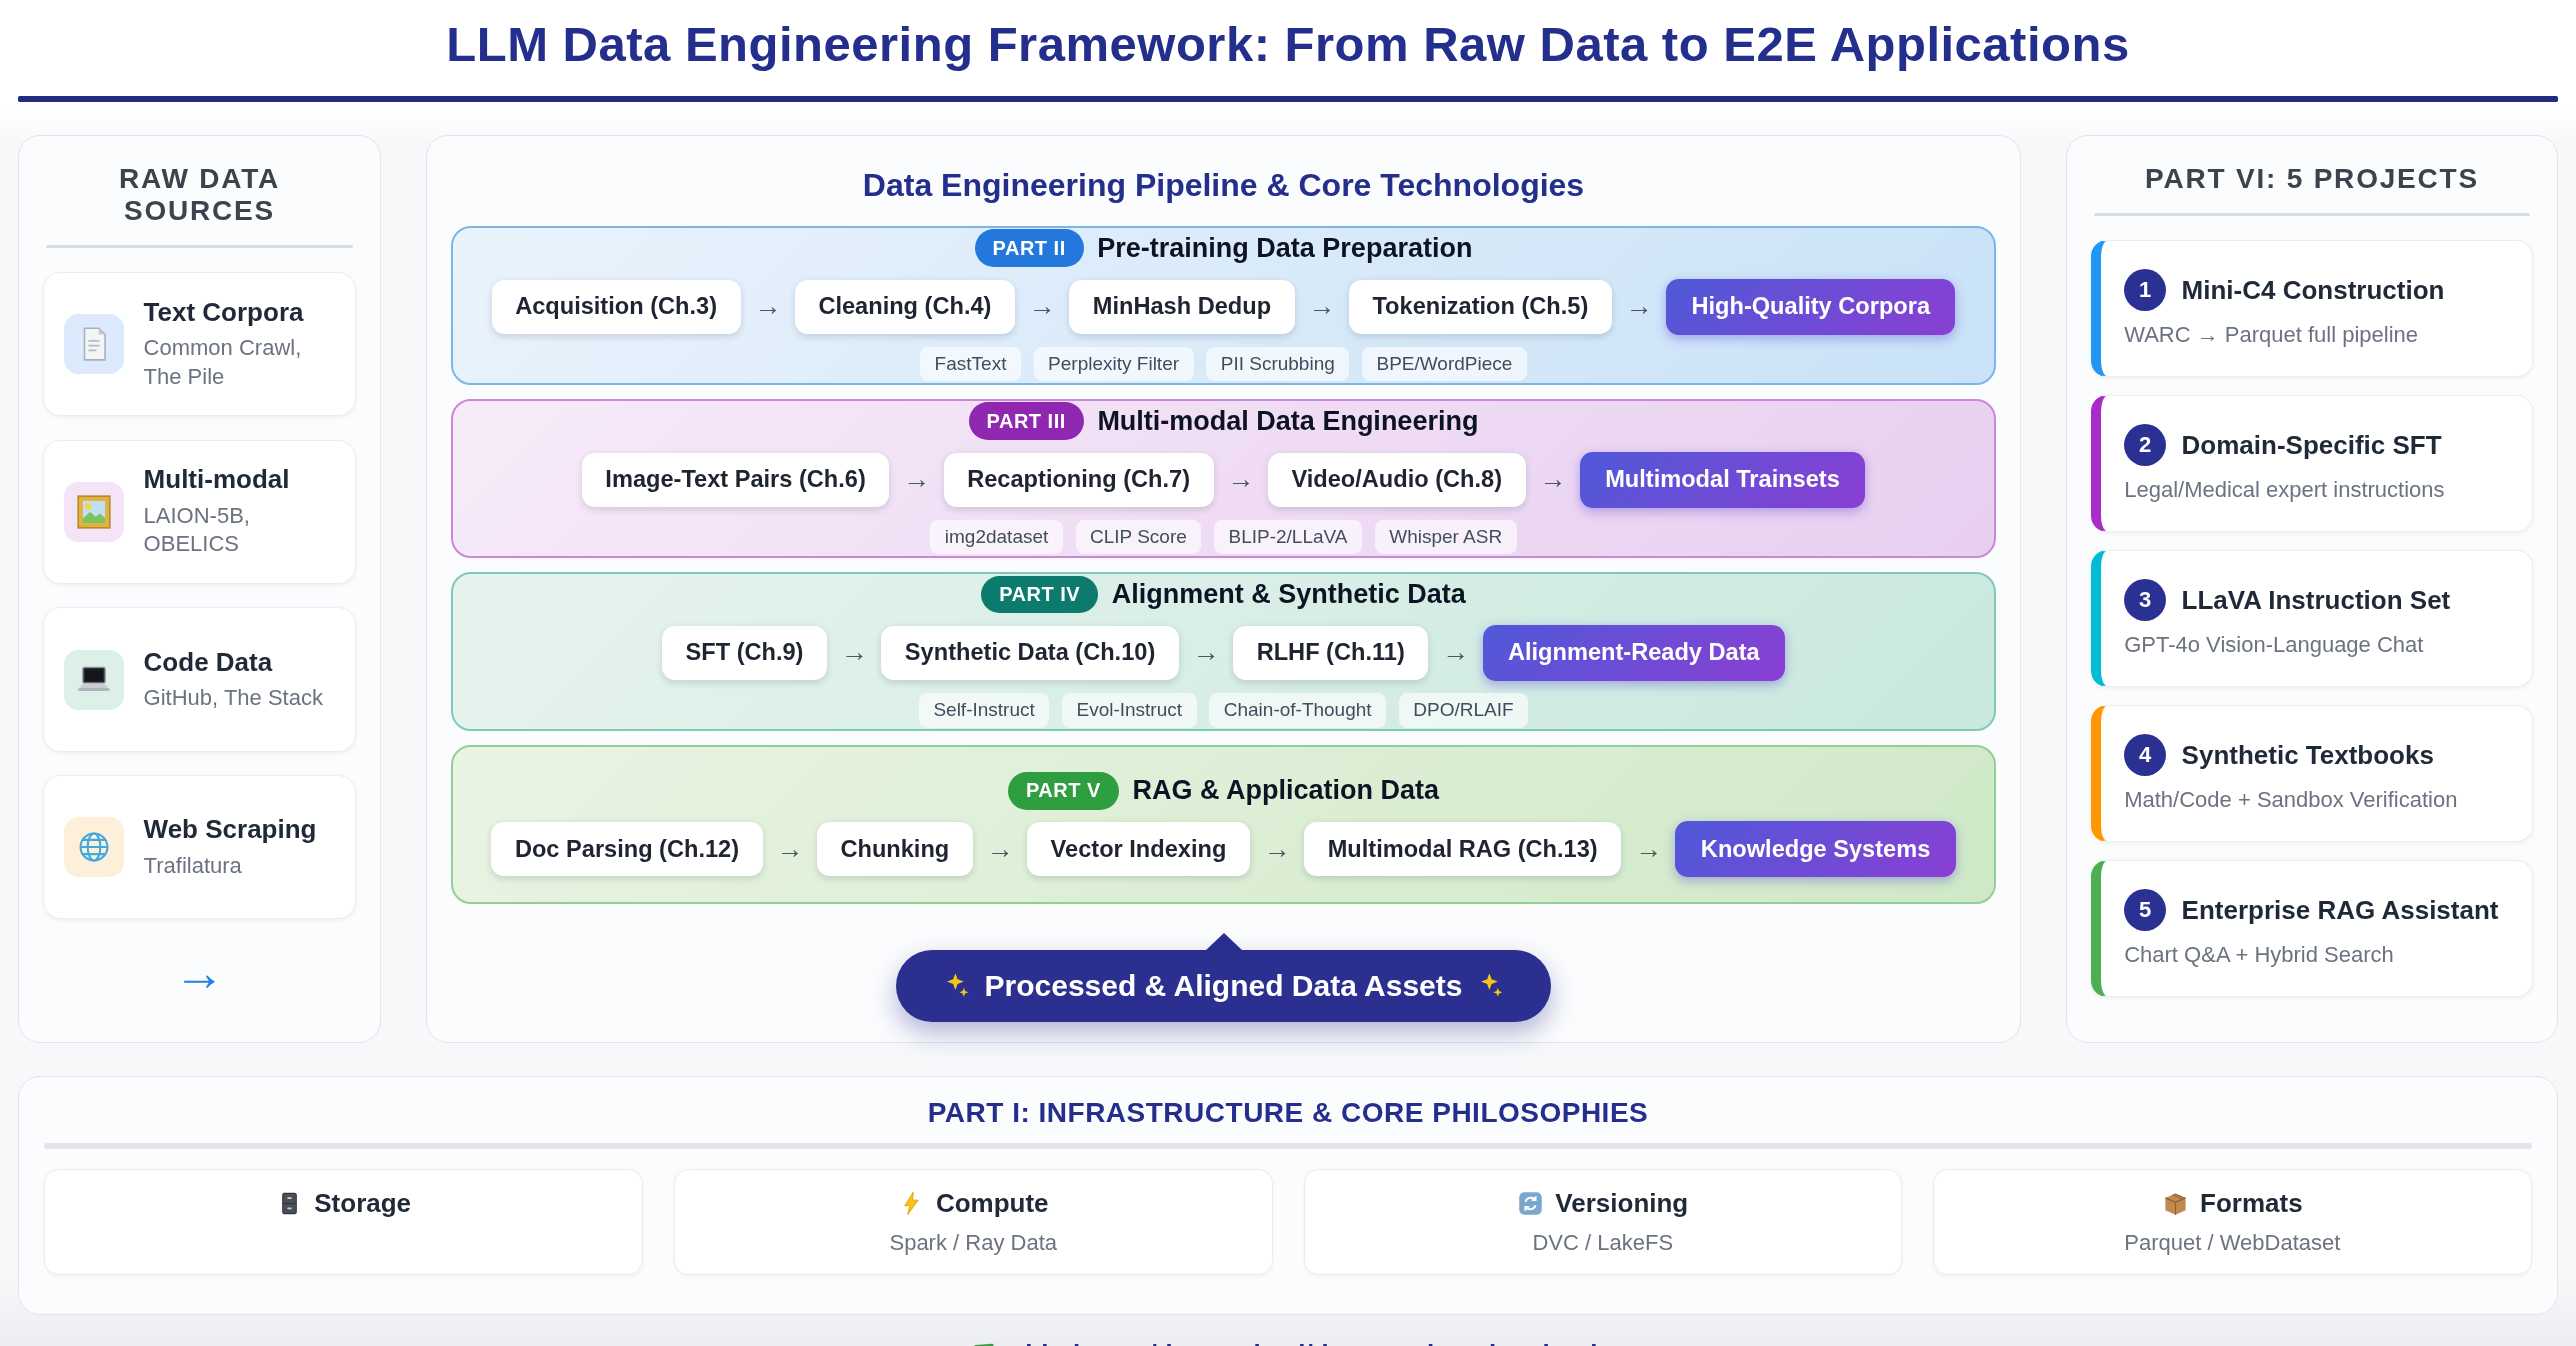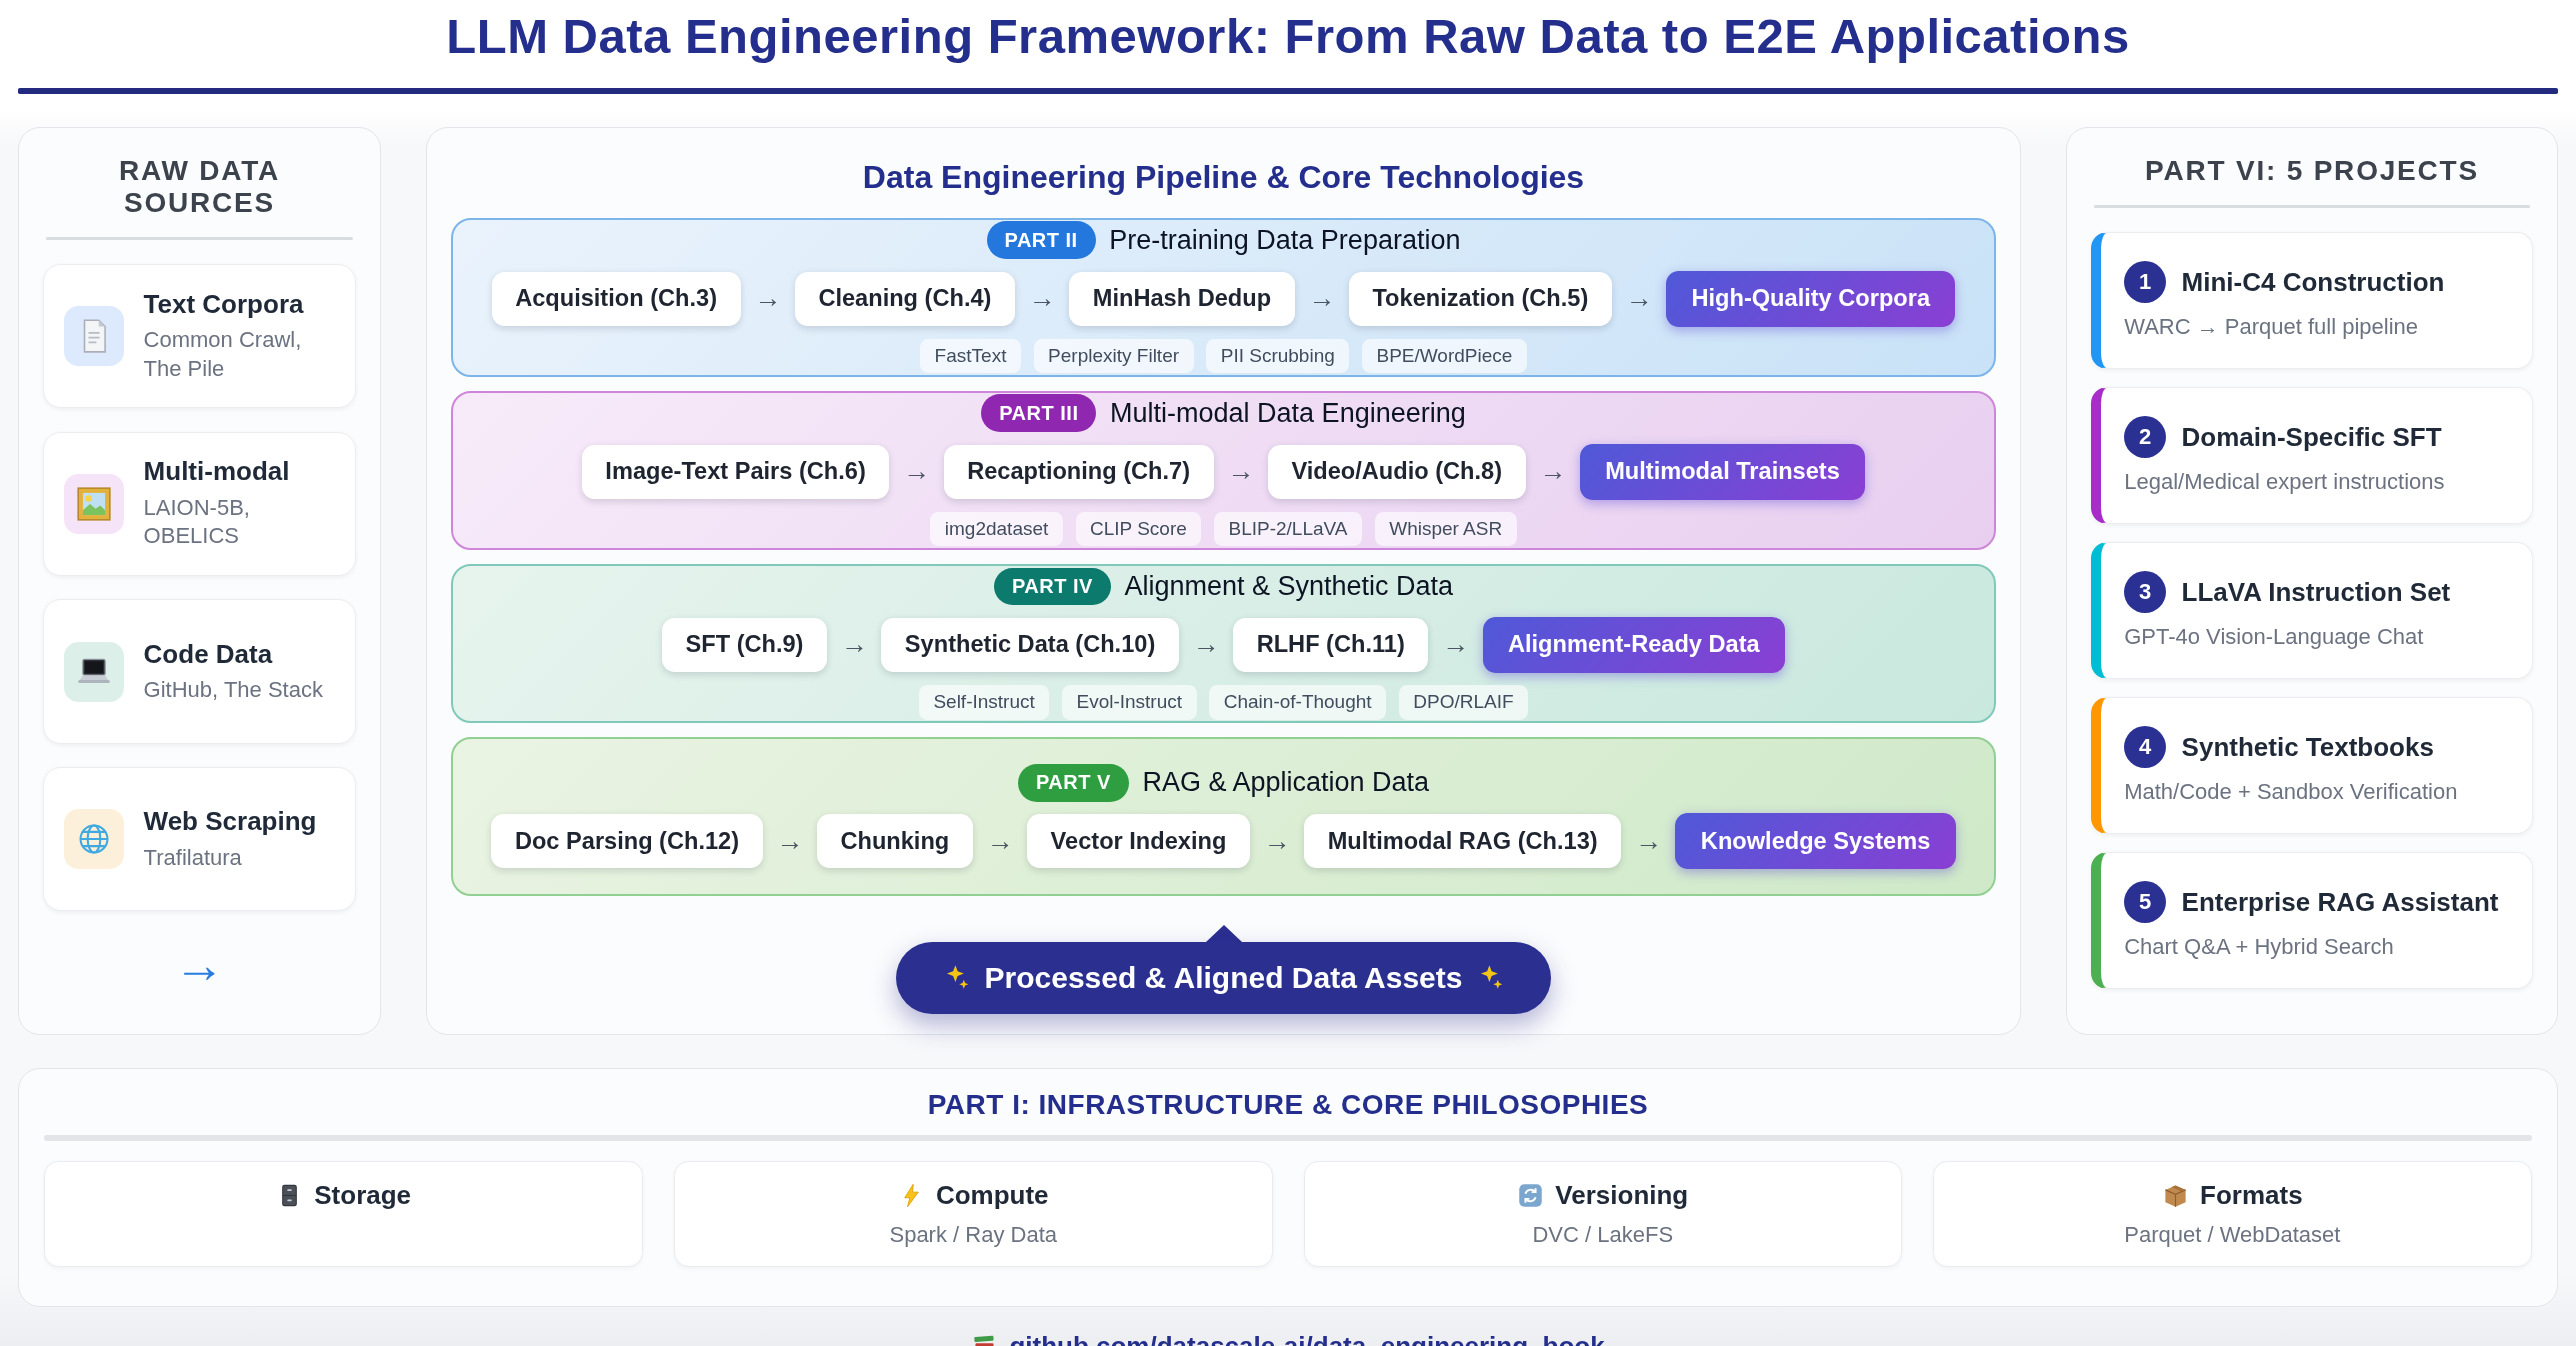--- a/index.html
+++ b/index.html
@@ -3,21 +3,21 @@
 <meta charset="utf-8">
 <style>
   * { margin:0; padding:0; box-sizing:border-box; }
   html,body { width:2576px; height:1346px; }
   body {
     font-family:"Liberation Sans","DejaVu Sans",sans-serif;
     background:linear-gradient(#ffffff 0,#ffffff 109px,#f7f8fa 145px,#f7f8fa 1272px,#eceef1 1346px);
     color:#1f2937; overflow:hidden;
   }
   
-  .page-header { padding-top:8px; text-align:center; }
+  .page-header { padding-top:16px; text-align:center; }
   .page-title { font-size:49px; font-weight:bold; color:#242e8c; letter-spacing:0.5px; }
   .title-rule { height:6.4px; background:#232b7f; margin:23.6px 18px 0 18px; border-radius:1.8px; }
   
   .columns { display:flex; gap:45px; padding:33px 18px 0 18px; height:941px; }
   .panel { background:#fbfcfd; border:1.8px solid #e3e5e9; border-radius:22px; }
   .panel-head { font-size:28px; font-weight:bold; color:#3c434d; letter-spacing:1.8px; text-align:center; }
   .panel-rule { height:3.6px; background:#d9dce0; border-radius:1.8px; margin:18px 3.6px 23.6px 3.6px; }
   
   .left { width:363px; padding:27px 23.6px 31px 23.6px; display:flex; flex-direction:column; }
   .src-card { background:#ffffff; border:1.8px solid #ededf1; border-radius:18px; height:153px;
@@ -33,21 +33,21 @@
   .pipeline-title { font-size:32px; font-weight:bold; color:#242e8c; text-align:center; margin:11px 0 22px 0; }
   .prow { border-width:2.3px; border-style:solid; border-radius:20px; height:162px; margin-bottom:14.5px;
     display:flex; flex-direction:column; justify-content:center; align-items:center; gap:11.8px; }
   .row-blue  { background:linear-gradient(135deg,#eaf3fc,#c9e2f7); border-color:#7cb5ea; }
   .row-purple{ background:linear-gradient(135deg,#f7ebf9,#e8cff0); border-color:#ce86da; }
   .row-teal  { background:linear-gradient(135deg,#e7f4ee,#c9e8de); border-color:#80c9ba; }
   .row-green { background:linear-gradient(135deg,#eaf4e3,#cfe9c8); border-color:#92cf92; }
   .row-head { display:flex; align-items:center; gap:13.6px; }
   .badge { font-size:20px; font-weight:bold; color:#fff; padding:7.3px 18px; border-radius:907px; letter-spacing:0.5px; }
   .b-blue{background:#2478dd} .b-purple{background:#9027b0} .b-teal{background:#0d7a6e} .b-green{background:#2f9e41}
-  .row-title { font-size:27px; font-weight:normal; color:#0c1322; }
+  .row-title { font-size:27px; font-weight:bold; color:#0c1322; }
   .steps { display:flex; align-items:center; }
   .step { background:#ffffff; font-size:23.6px; font-weight:600; color:#1e2430; padding:13.6px 23.6px;
     border-radius:12.7px; box-shadow:0 2.7px 7.3px rgba(15,23,42,.14); white-space:nowrap; }
   .parrow { font-size:27px; color:#4b5563; margin:0 13.6px; }
   .result { font-size:23.6px; font-weight:bold; color:#ffffff; padding:14.5px 25.4px; border-radius:12.7px;
     background:linear-gradient(135deg,#4f59d8,#8a3fd3); box-shadow:0 3.6px 11px rgba(90,70,210,.4); white-space:nowrap; }
   .tags { display:flex; gap:12.7px; }
   .tag { background:rgba(255,255,255,.62); font-size:19px; color:#414d5e; padding:6.4px 14.5px; border-radius:8.2px; }
   .banner-wrap { margin-top:14.5px; display:flex; flex-direction:column; align-items:center; }
   .caret { width:0; height:0; border-left:18px solid transparent; border-right:18px solid transparent; border-bottom:17px solid #2a2f90; }

